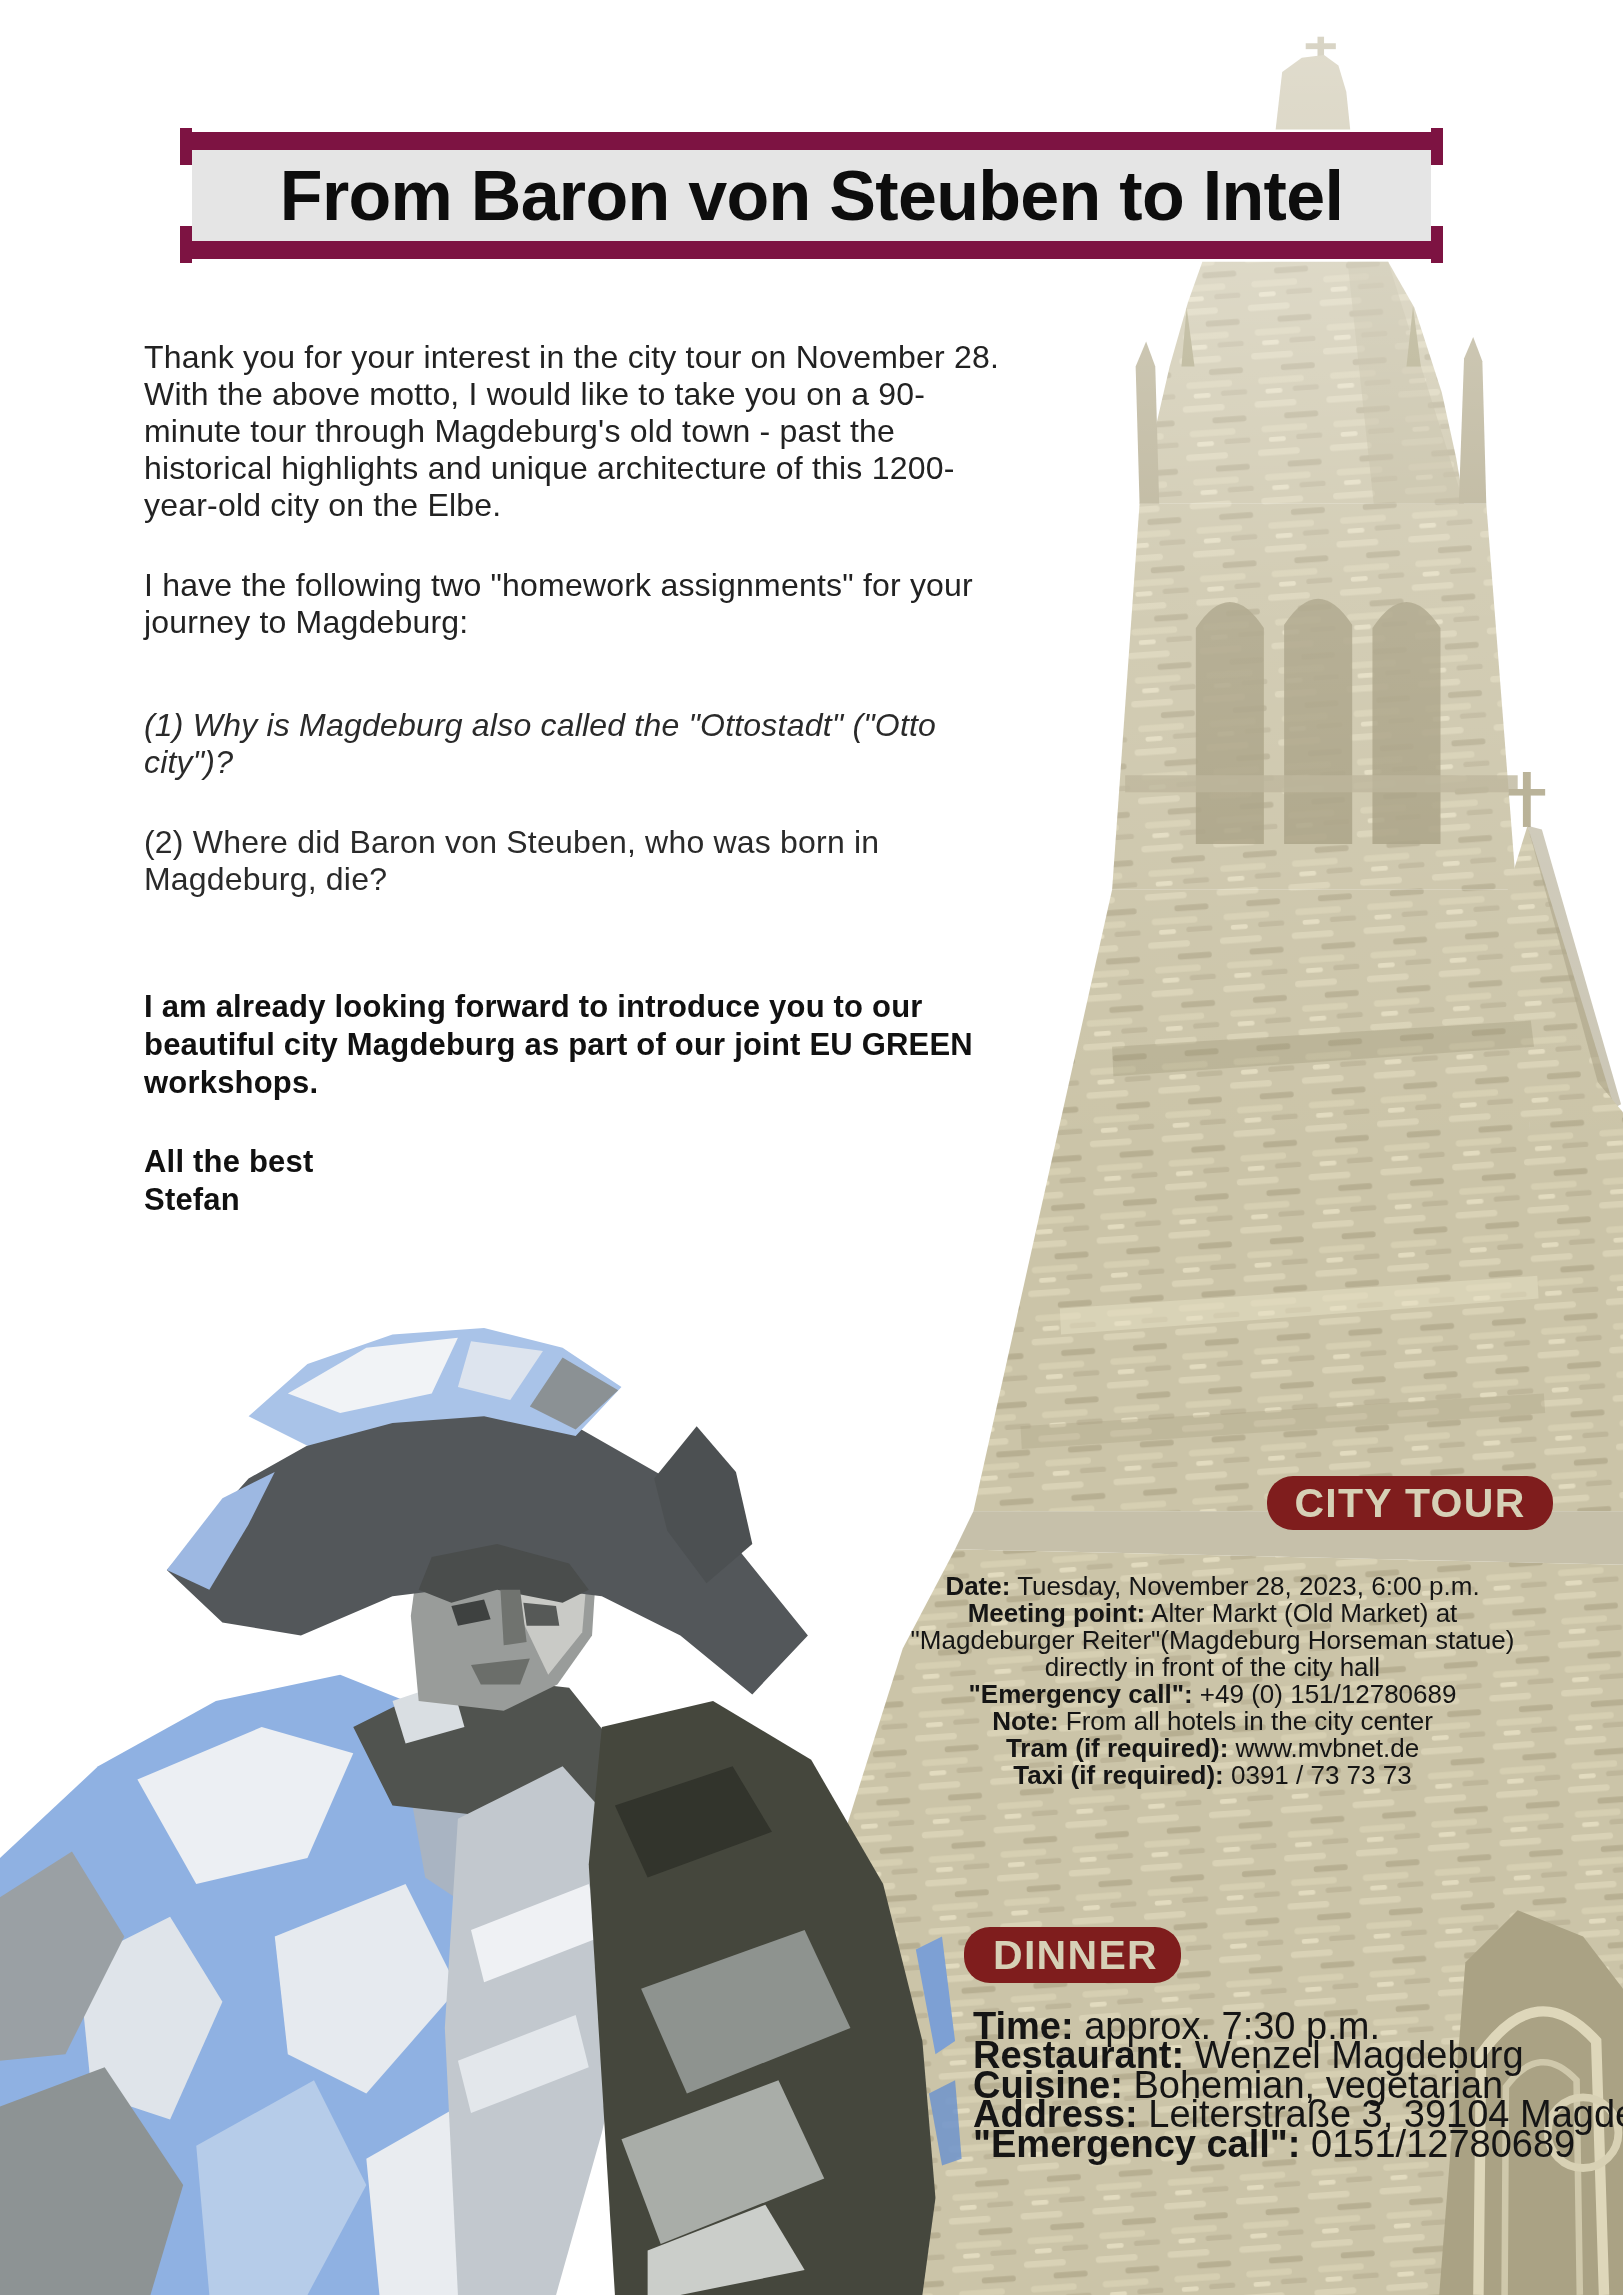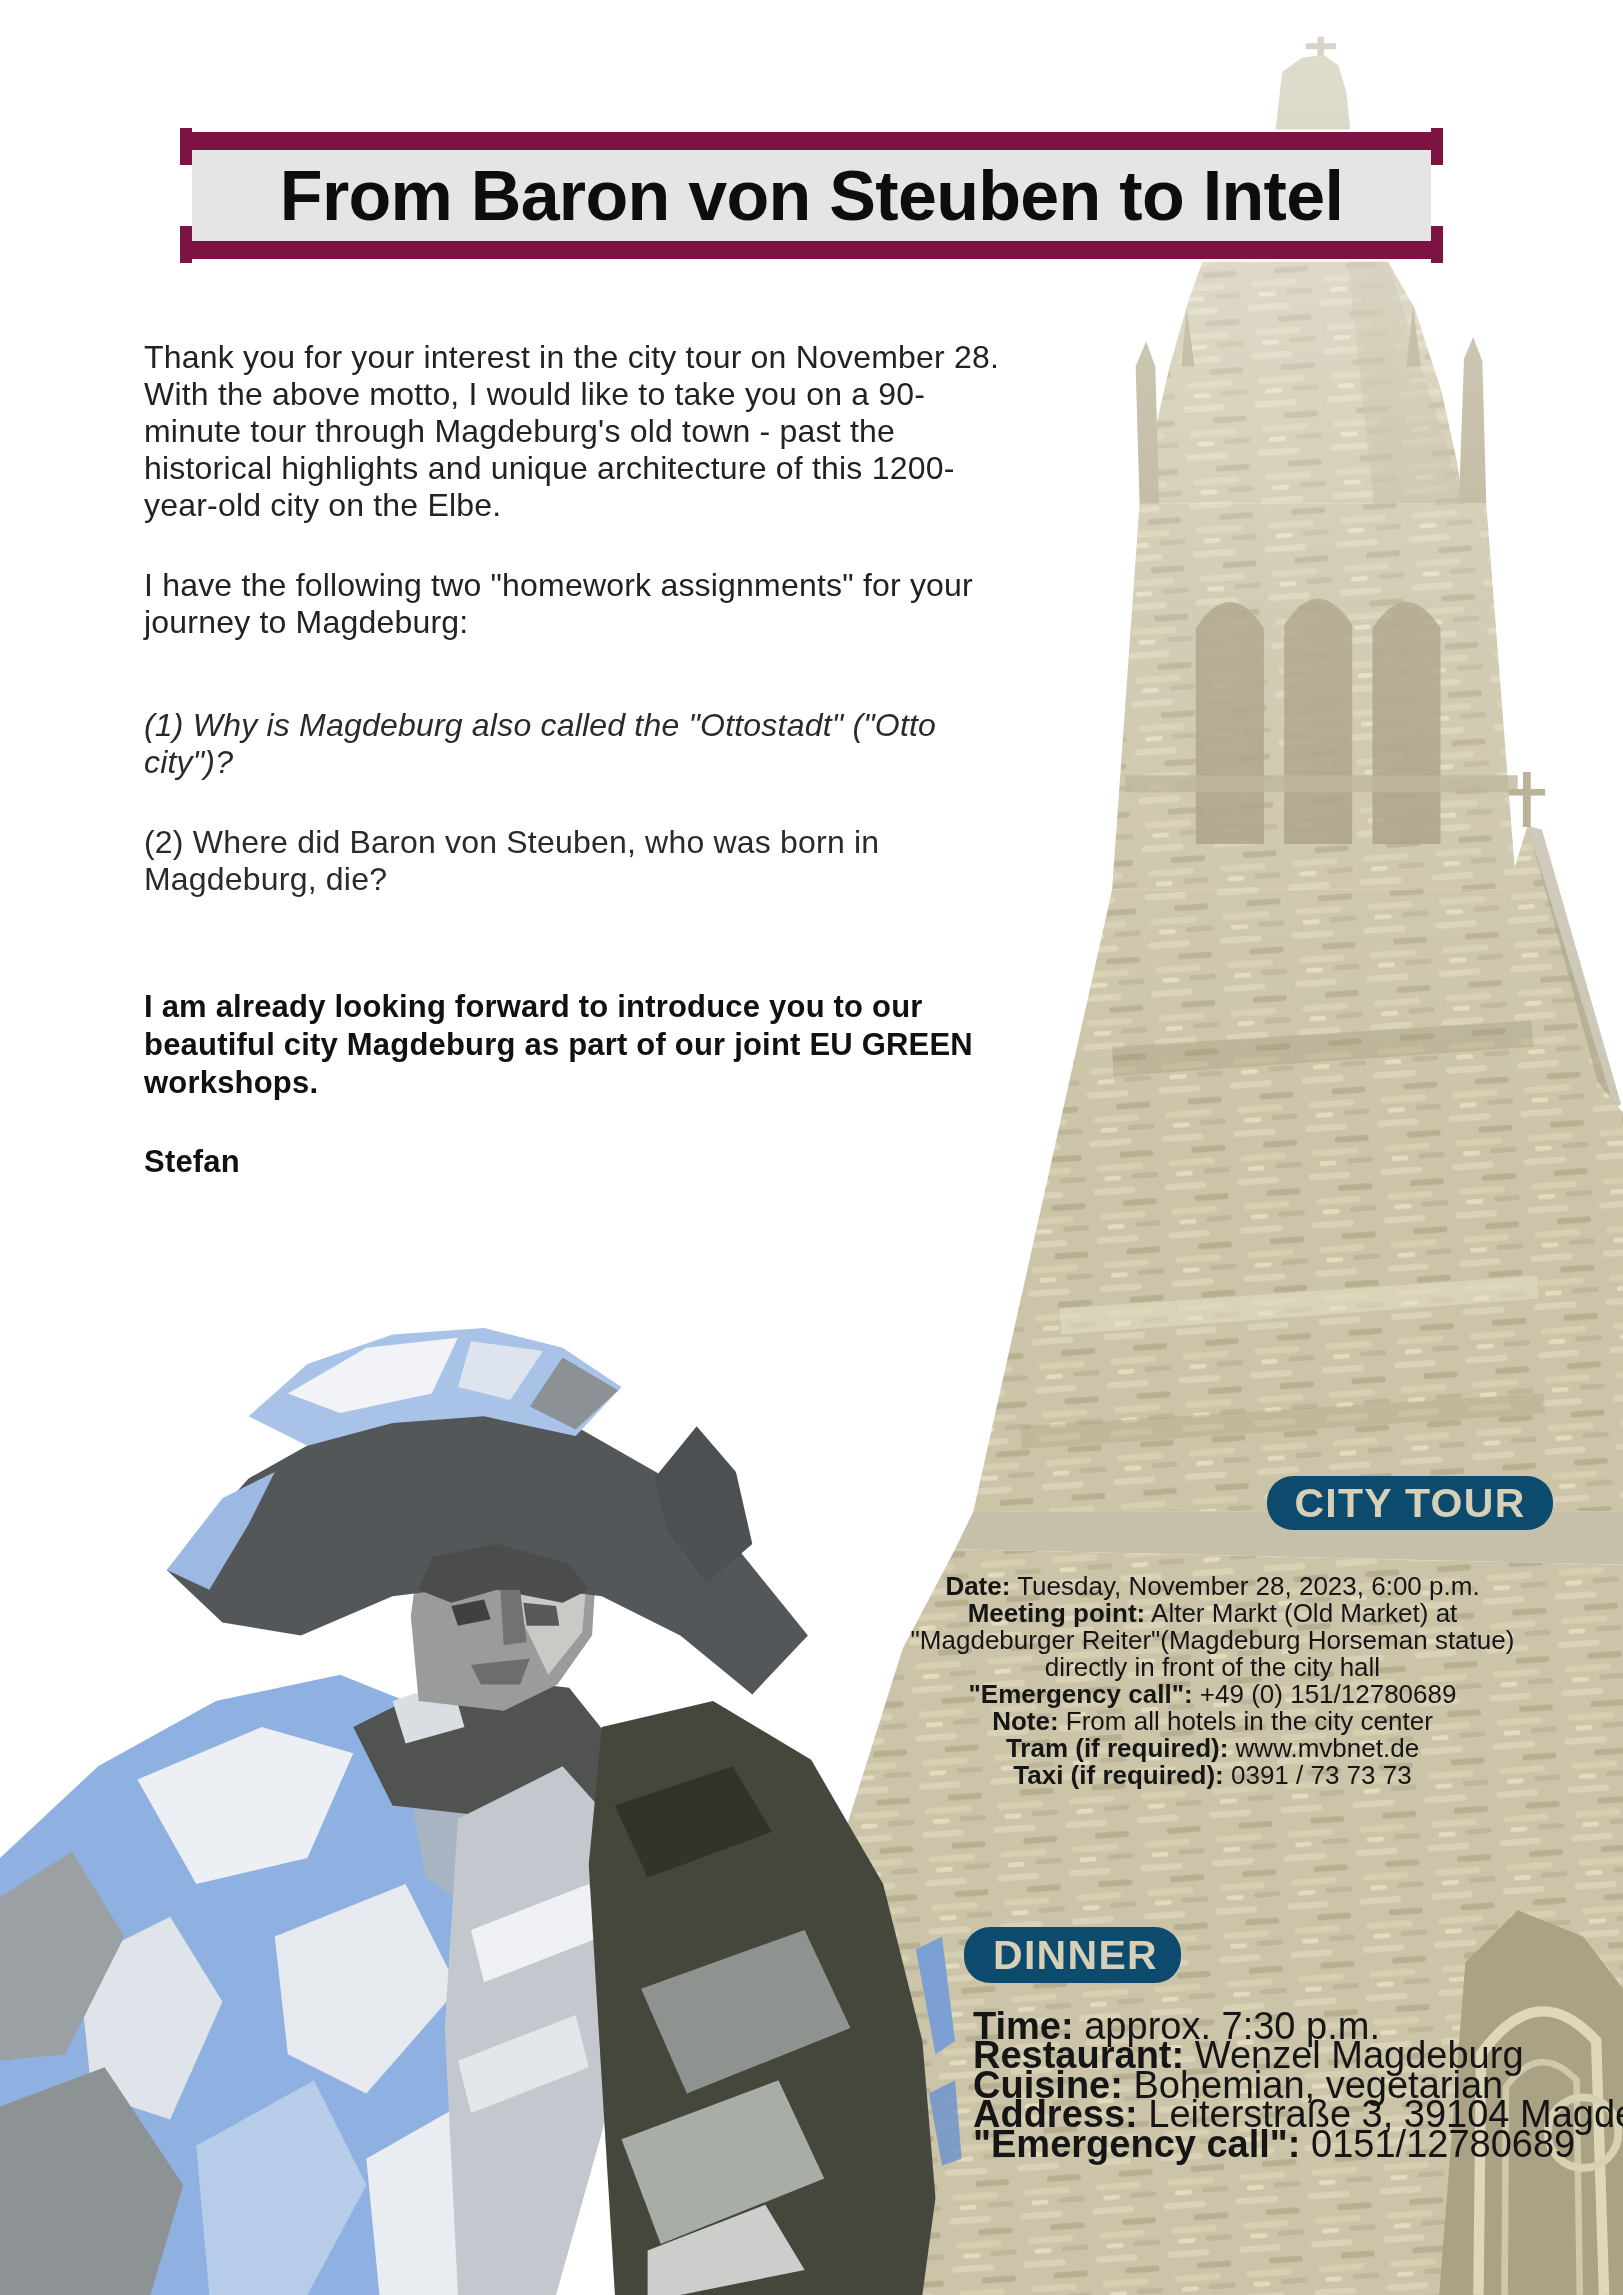--- a/index.html
+++ b/index.html
@@ -37,21 +37,21 @@
   .para{position:absolute;left:144px;width:870px;font-size:32px;line-height:37px;color:#222222;letter-spacing:0.2px;}
   .p-intro1{top:339px;}
   .p-intro2{top:567px;}
   .p-q1{top:707px;font-style:italic;color:#2a2a2a;}
   .p-q2{top:824px;color:#2a2a2a;}
   .p-closing{top:988px;font-weight:700;font-size:31px;line-height:38px;color:#111111;}
   .p-signoff{top:1143px;font-weight:700;font-size:31px;line-height:38px;color:#111111;}
 
   
   .section-heading{
-    position:absolute;background:#0c4a6e;
+    position:absolute;background:#7f1d1d;
     display:flex;align-items:center;justify-content:center;
     color:#d6d0b6;font-weight:700;letter-spacing:1.3px;border-radius:26px;
   }
   .h-citytour{left:1267px;top:1476px;width:286px;height:54px;font-size:41px;}
   .h-dinner{left:964px;top:1927px;width:211px;height:56px;font-size:41px;padding-left:6px;}
 
   
   .info-block{position:absolute;color:#151515;}
   .info-citytour{left:877px;top:1573px;width:671px;text-align:center;font-size:26px;line-height:27px;}
   .info-dinner{left:973px;top:2012px;width:628px;text-align:left;font-size:38px;line-height:29.4px;}
@@ -179,20 +179,21 @@
       <div class="title-text">From Baron von Steuben to Intel</div>
     </div>
   </div>
 
   <div class="para p-intro1">Thank you for your interest in the city tour on November 28. With the above motto, I would like to take you on a 90-minute tour through Magdeburg's old town - past the historical highlights and unique architecture of this 1200-year-old city on the Elbe.</div>
   <div class="para p-intro2">I have the following two "homework assignments" for your journey to Magdeburg:</div>
   <div class="para p-q1">(1) Why is Magdeburg also called the "Ottostadt" ("Otto city")?</div>
   <div class="para p-q2">(2) Where did Baron von Steuben, who was born in Magdeburg, die?</div>
   <div class="para p-closing">I am already looking forward to introduce you to our beautiful city Magdeburg as part of our joint EU GREEN workshops.</div>
   <div class="para p-signoff">
+    <div>All the best</div>
     <div>Stefan</div>
   </div>
 
   <div class="section-heading h-citytour">
     <span>CITY TOUR</span>
   </div>
   <div class="info-block info-citytour">
       <div class="info-line"><span class="lbl">Date:</span><span> Tuesday, November 28, 2023, 6:00 p.m.</span></div>
       <div class="info-line"><span class="lbl">Meeting point:</span><span> Alter Markt (Old Market) at</span></div>
       <div class="info-line"><span>"Magdeburger Reiter"(Magdeburg Horseman statue)</span></div>

